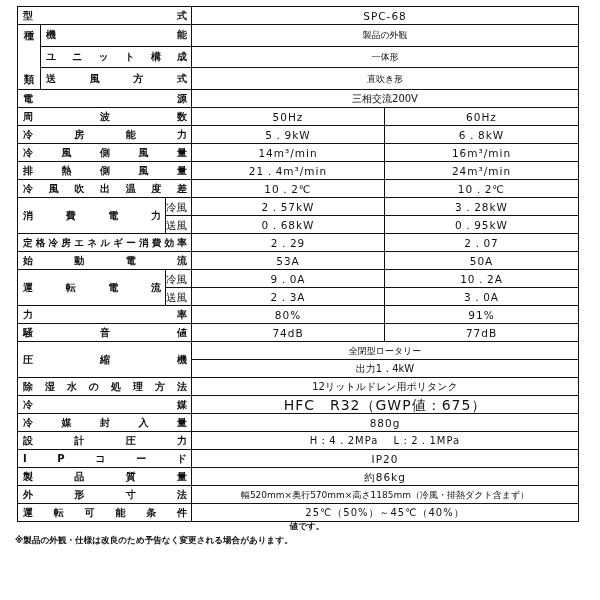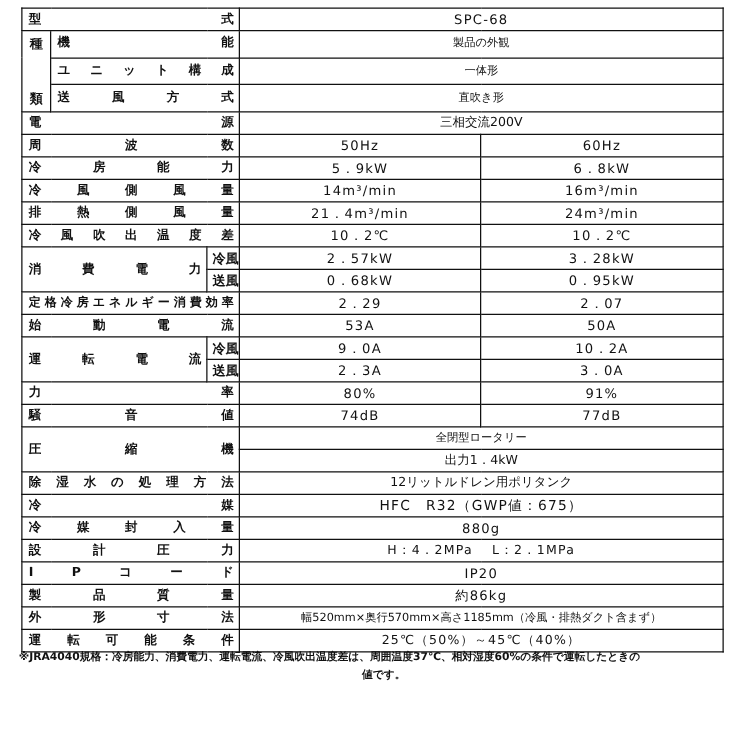--- a/index.html
+++ b/index.html
@@ -8,21 +8,21 @@
   .spec { position: absolute; left: 17px; top: 6px; width: 561px;
           border-collapse: collapse; table-layout: fixed; }
   .spec td { border: 1px solid #111; padding: 0; height: 17px; font-size: 10.5px;
              line-height: 16px; overflow: hidden; white-space: nowrap; }
   .spec td.lbl { font-weight: bold; font-size: 10px; }
   .spread { display: flex; justify-content: space-between; padding: 0 4px 0 5px; }
   .spread span { display: inline-block; }
   .val { text-align: center; font-weight: normal; letter-spacing: 1px; }
   .val.sm { font-size: 9px; letter-spacing: 0; }
   .val.jp { font-size: 9px; letter-spacing: 0; }
-  .sub { text-align: right; font-size: 9px; font-weight: bold; }
+  .sub { text-align: left; font-size: 9px; font-weight: normal; }
   .cat { text-align: center; vertical-align: middle; font-weight: bold; font-size: 10px; }
   .cat .c { display: flex; flex-direction: column; justify-content: space-between; height: 64px; padding: 2px 0; box-sizing: border-box; }
   .notes { position: absolute; left: 15px; top: 520px; width: 575px; font-size: 8.6px;
            font-weight: bold; line-height: 13.5px; color: #111; }
   .notes p { margin: 0; }
   .notes .ind { padding-left: 9px; text-align: center; }
 </style>
 </head>
 <body>
 
@@ -290,21 +290,21 @@
       <td colspan="2" class="val jp" style="font-size:10px">12リットルドレン用ポリタンク</td>
     </tr>
 
     <tr>
       <td colspan="3" class="lbl">
         <div class="spread">
             <span>冷</span>
             <span>媒</span>
           </div>
       </td>
-      <td colspan="2" class="val" style="font-size:11px">HFC　R32（GWP値：675）</td>
+      <td colspan="2" class="val" style="font-size:14px">HFC　R32（GWP値：675）</td>
     </tr>
 
     <tr>
       <td colspan="3" class="lbl">
         <div class="spread">
             <span>冷</span>
             <span>媒</span>
             <span>封</span>
             <span>入</span>
             <span>量</span>
@@ -372,15 +372,15 @@
             <span>条</span>
             <span>件</span>
           </div>
       </td>
       <td colspan="2" class="val" style="font-size:10px">25℃（50%）～45℃（40%）</td>
     </tr>
   </tbody>
 </table>
 
 <div class="notes">
-  <p>※JRA4040規格：冷房能力、消費電力、運転電流、冷風吹出温度差は、周囲温度37℃、相対湿度60%の条件で運転したときの</p>
   <p class="ind">値です。</p>
+  <p>※製品の外観・仕様は改良のため予告なく変更される場合があります。</p>
 </div>
 
 </body></html>

